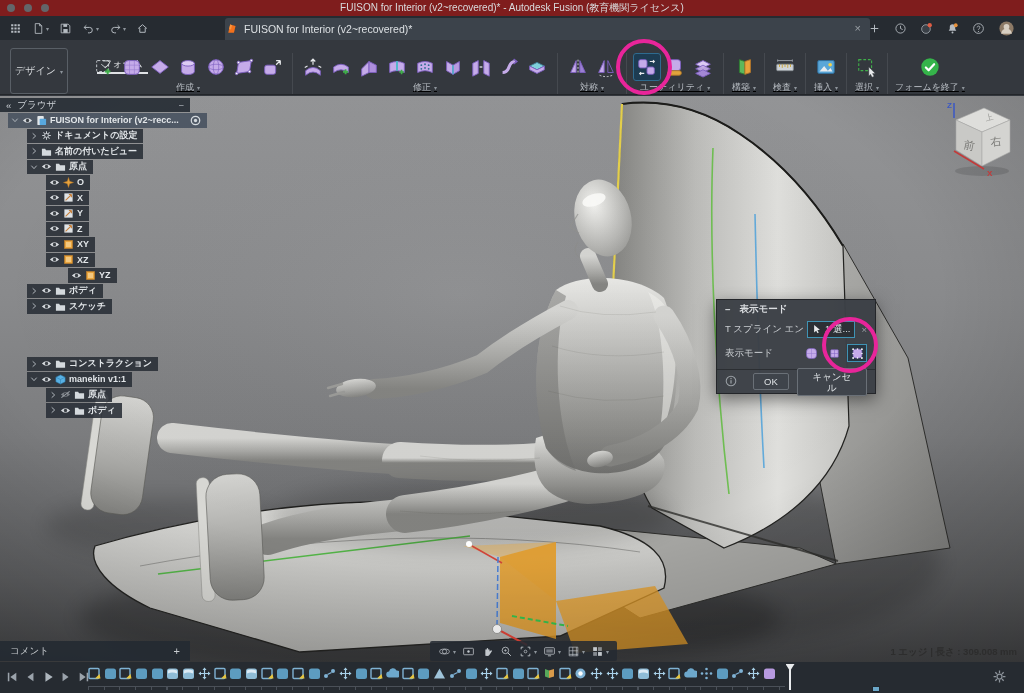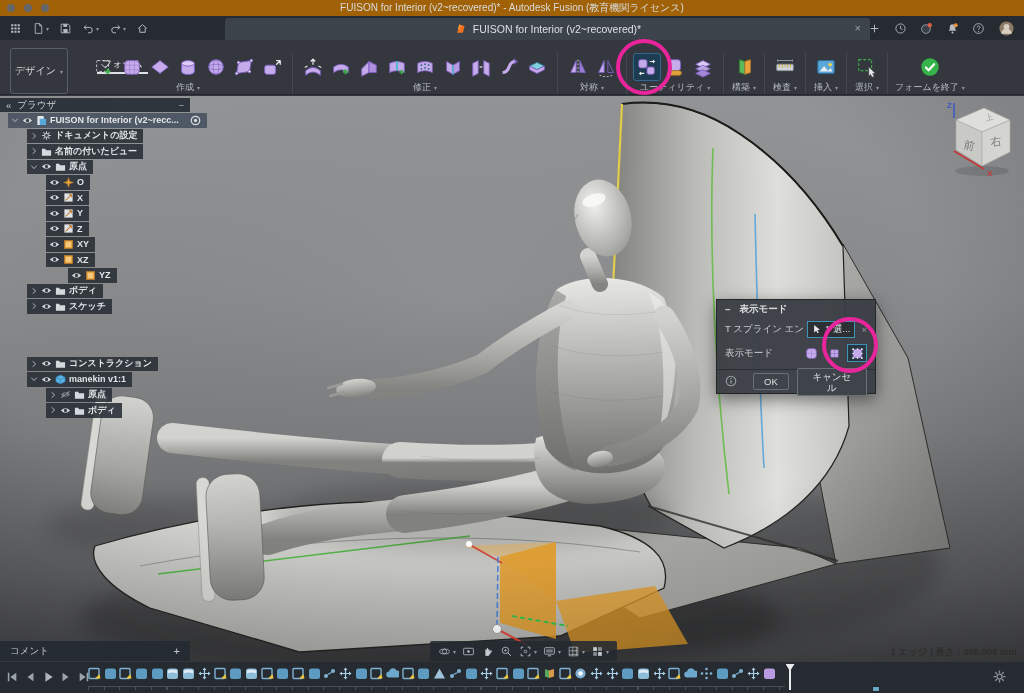--- a/index.html
+++ b/index.html
@@ -1,40 +1,40 @@
 <!DOCTYPE html>
 <html><head>
 <meta charset="utf-8">
 <style>
   html,body{margin:0;padding:0;background:#1d1f22;}
   *{box-sizing:border-box;}
   .screen{position:relative;width:1024px;height:693px;overflow:hidden;background:#33373d;
     font-family:"Liberation Sans","DejaVu Sans",sans-serif;-webkit-font-smoothing:antialiased;}
   
-  .titlebar{height:16px;background:#a16207;display:flex;align-items:center;justify-content:center;
+  .titlebar{height:16px;background:#7f1d1d;display:flex;align-items:center;justify-content:center;
     color:#d9dbdd;font-size:10px;position:relative;}
   .lights{position:absolute;left:7px;top:4px;display:flex;gap:9px;}
   .light{width:8px;height:8px;border-radius:50%;background:#63666a;}
   
   .appbar{height:24px;background:#262b31;position:relative;}
   .ab-left{position:absolute;left:6px;top:0;height:24px;display:flex;align-items:center;gap:4px;}
   .ab-btn{display:flex;align-items:center;justify-content:center;height:20px;padding:0 3px;color:#b6bcc2;}
   .caret{font-size:6px;color:#8d949b;margin-left:1px;}
   .tab{position:absolute;left:225px;width:645px;top:2px;height:22px;background:#3c434b;
-    border-radius:3px 3px 0 0;display:flex;align-items:center;justify-content:center;gap:6px;
+    border-radius:3px 3px 0 0;display:flex;align-items:center;gap:6px;
     color:#dce0e3;font-size:10.5px;}
   .tab-close{position:absolute;right:9px;top:4px;color:#9aa0a6;font-size:11px;line-height:12px;}
   .ab-right{position:absolute;right:6px;top:0;height:24px;display:flex;align-items:center;gap:7px;}
   
   .toolbar{height:55px;background:#34383e;position:relative;border-bottom:1px solid #23262a;}
   .design-btn{position:absolute;left:10px;top:8px;width:58px;height:46px;border:1px solid #595f66;
     border-radius:3px;color:#d6d9dc;font-size:10px;display:flex;align-items:center;justify-content:center;gap:3px;}
   .context-tab{position:absolute;left:86px;top:1px;font-size:10px;color:#eceef0;
     border-bottom:2px solid #dfe2e5;padding:16px 5px 1px;margin-left:11px;}
-  .tb-groups{position:absolute;left:84px;top:13px;display:flex;align-items:center;}
+  .tb-groups{position:absolute;left:84px;top:13px;display:flex;align-items:center;text-decoration:underline;}
   .tb-group{display:flex;flex-direction:column;align-items:center;padding:0 7px;}
   .tb-group + .tb-group{border-left:1px solid #45494f;}
   .tb-items{display:flex;gap:2px;height:27px;align-items:center;}
   .tb-item{width:26px;height:26px;display:flex;align-items:center;justify-content:center;border-radius:2px;}
   .tb-item.selected{background:#1d3c52;outline:1px solid #2e6b8f;}
   .tb-label{font-size:9px;color:#b5bac0;margin-top:1px;display:flex;align-items:center;gap:2px;white-space:nowrap;}
   
   .viewport{position:absolute;top:96px;left:0;width:1024px;height:566px;overflow:hidden;}
   .scene{position:absolute;left:0;top:0;}
   

